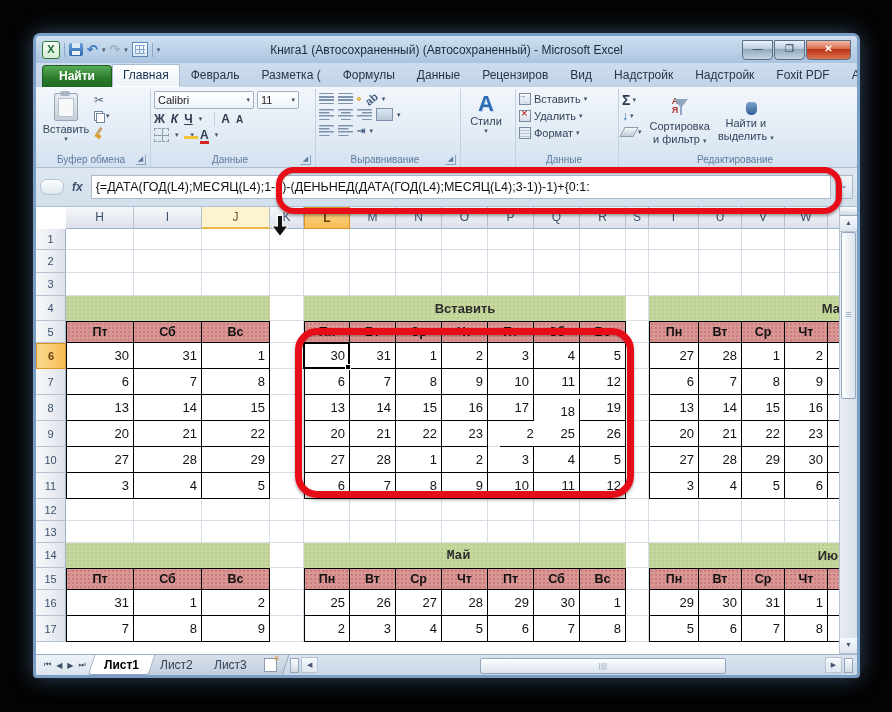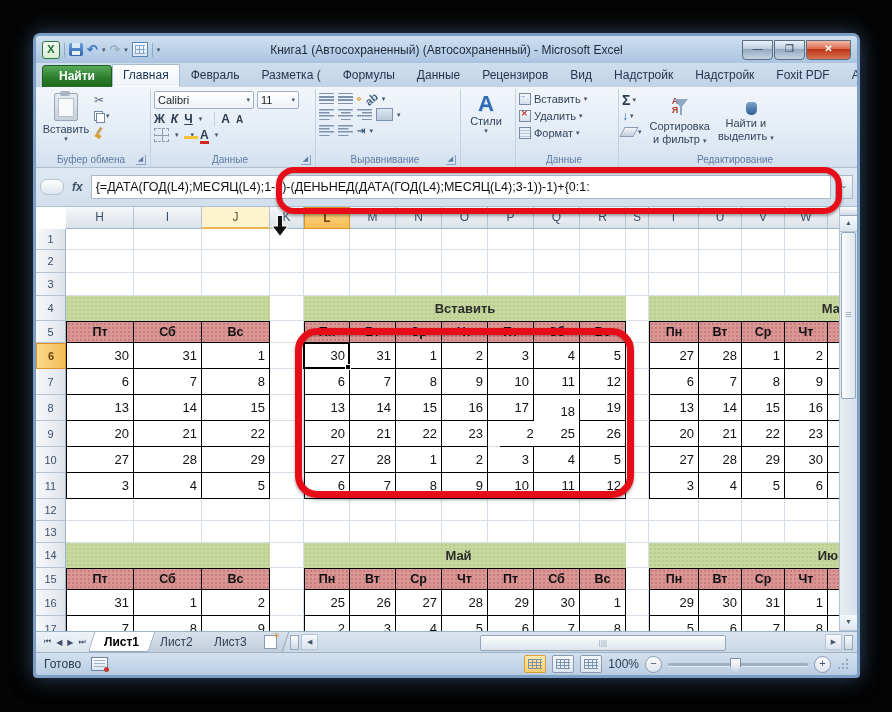--- a/index.html
+++ b/index.html
@@ -842,21 +842,21 @@
             <div class="dhd bl" style="left: 30px; top: 361px; width: 68px; height: 22px;">Пт</div>
             <div class="dhd" style="left: 98px; top: 361px; width: 68px; height: 22px;">Сб</div>
             <div class="dhd" style="left: 166px; top: 361px; width: 68px; height: 22px;">Вс</div>
             <div class="dcell bl" style="left: 30px; top: 383px; width: 68px; height: 26px;">31</div>
             <div class="dcell" style="left: 98px; top: 383px; width: 68px; height: 26px;">1</div>
             <div class="dcell" style="left: 166px; top: 383px; width: 68px; height: 26px;">2</div>
             <div class="dcell bl" style="left: 30px; top: 409px; width: 68px; height: 26px;">7</div>
             <div class="dcell" style="left: 98px; top: 409px; width: 68px; height: 26px;">8</div>
             <div class="dcell" style="left: 166px; top: 409px; width: 68px; height: 26px;">9</div>
             <div class="banner" style="left: 268px; top: 336px; width: 322px; height: 25px;">
-              <div class="mtxt" style="left: 0px; right: 13px; justify-content: center;">Май</div>
+              <div class="mtxt" style="left: 0px; right: 13px; justify-content: center; font-family: Liberation Mono, monospace;">Май</div>
             </div>
             <div class="dhd bl" style="left: 268px; top: 361px; width: 46px; height: 22px;">Пн</div>
             <div class="dhd" style="left: 314px; top: 361px; width: 46px; height: 22px;">Вт</div>
             <div class="dhd" style="left: 360px; top: 361px; width: 46px; height: 22px;">Ср</div>
             <div class="dhd" style="left: 406px; top: 361px; width: 46px; height: 22px;">Чт</div>
             <div class="dhd" style="left: 452px; top: 361px; width: 46px; height: 22px;">Пт</div>
             <div class="dhd" style="left: 498px; top: 361px; width: 46px; height: 22px;">Сб</div>
             <div class="dhd" style="left: 544px; top: 361px; width: 46px; height: 22px;">Вс</div>
             <div class="dcell bl" style="left: 268px; top: 383px; width: 46px; height: 26px;">25</div>
             <div class="dcell" style="left: 314px; top: 383px; width: 46px; height: 26px;">26</div>
@@ -925,36 +925,20 @@
           <div class="hsplit"></div>
           <div class="habtn">◀</div>
           <div class="htrack">
               <div class="hthumb"></div>
             </div>
           <div class="habtn">▶</div>
           <div class="hsplit"></div>
         </div>
       </div>
 
-      <div class="sbar">
-        <span>Готово</span>
-        <span class="macroic"></span>
-        <div class="sright">
-          <div class="vwb on"></div>
-          <div class="vwb"></div>
-          <div class="vwb"></div>
-          <span class="zoompct">100%</span>
-          <div class="zbtn">−</div>
-          <div class="ztrack">
-              <div class="zthumb"></div>
-            </div>
-          <div class="zbtn">+</div>
-          <div class="grip"></div>
-        </div>
-      </div>
 
     </div>
   </div>
 
   <div id="red-formula" class="redbox" style="left:276px;top:167px;width:554px;height:35px;"></div>
   <div id="red-cal" class="redbox" style="left:295px;top:328px;width:325px;height:156px;"></div>
   <svg id="cursor-arrow" style="left:272px;top:215px;" width="16" height="22" viewBox="0 0 12 16">
     <polygon points="4,0 8,0 8,8 12,8 6,16 0,8 4,8" fill="#101010" stroke="#ffffff" stroke-width="0.9"></polygon>
   </svg>
 </div>

